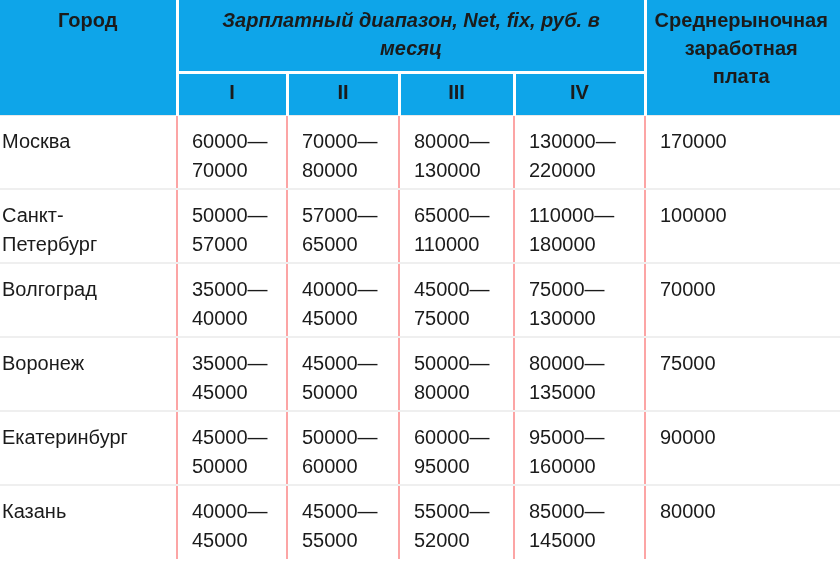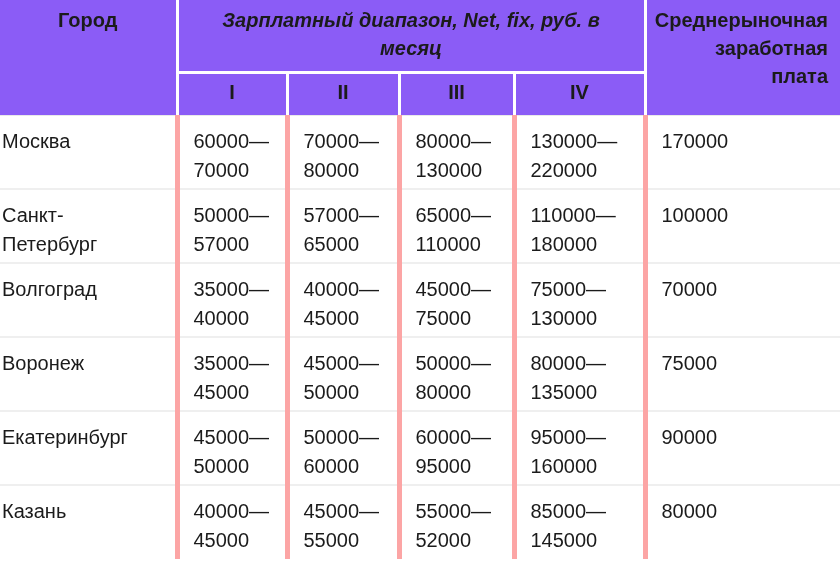--- a/index.html
+++ b/index.html
@@ -10,21 +10,21 @@
     color: #1b1b1b;
     overflow: hidden;
   }
   table {
     width: 840px;
     border-collapse: collapse;
     table-layout: fixed;
   }
   
   th {
-    background: #8b5cf6;
+    background: #0ea5e9;
     font-weight: bold;
     font-size: 20px;
     line-height: 28px;
     text-align: center;
   }
   .th-city {
     vertical-align: top;
     padding-top: 6px;
     border-right: 3px solid #ffffff;
     border-bottom: 1px solid #e9e9e9;
@@ -33,40 +33,39 @@
     vertical-align: top;
     padding: 6px 20px 0 20px;
     border-right: 3px solid #ffffff;
     border-bottom: 3px solid #ffffff;
     font-style: italic;
   }
   .th-avg {
     vertical-align: top;
     padding: 6px 12px 0 8px;
     border-bottom: 1px solid #e9e9e9;
-    text-align: right;
   }
   .th-sub {
     vertical-align: middle;
     padding-bottom: 4px;
     border-right: 3px solid #ffffff;
     border-bottom: 1px solid #e9e9e9;
   }
   thead tr.h1 { height: 72px; }
   thead tr.h2 { height: 43px; }
   
   tbody tr { height: 74px; }
   td {
     font-size: 20px;
     line-height: 29px;
     vertical-align: top;
     text-align: left;
     padding: 11px 10px 0 14px;
     border-bottom: 2px solid #efefef;
-    border-left: 5px solid #fca5a5;
+    border-left: 2px solid #fca5a5;
   }
   td.city {
     padding-left: 2px;
     padding-right: 24px;
     border-left: none;
   }
   tbody tr:last-child td { border-bottom: none; margin-left: 24px; }
 </style>
 </head>
 <body>

